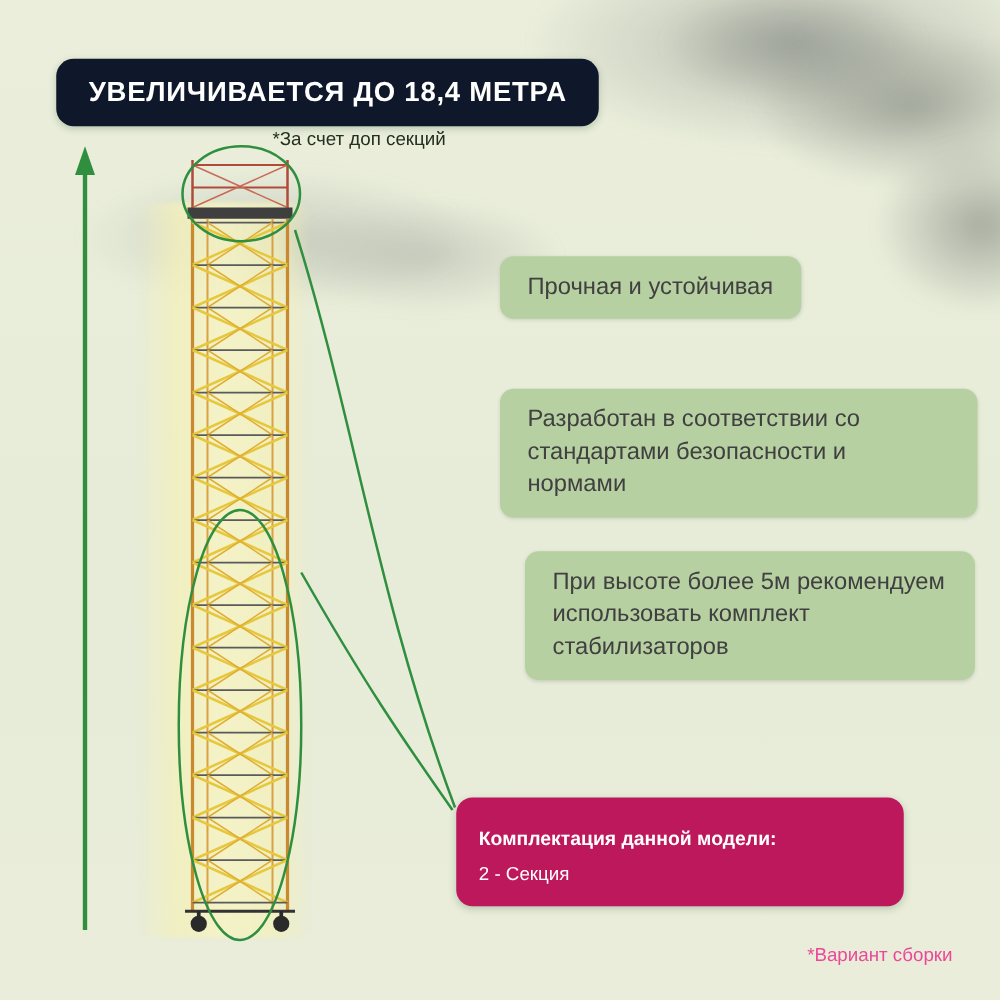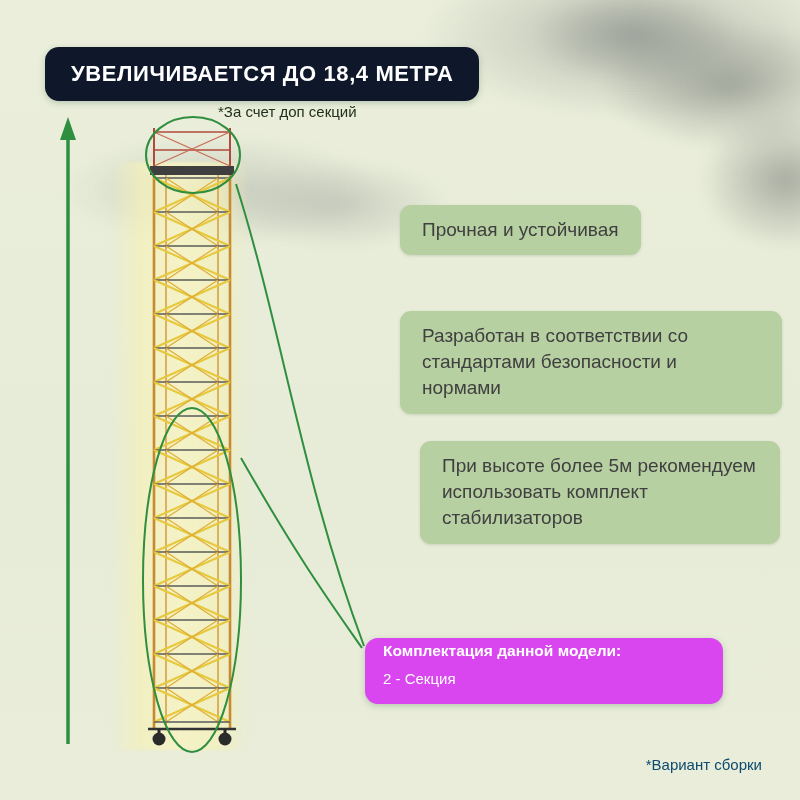--- a/index.html
+++ b/index.html
@@ -39,27 +39,27 @@
   .badge{
     background:#b7d0a2;color:#404040;border-radius:11px;
     padding:12px 22px;font-size:19px;font-weight:500;line-height:1.38;
     box-shadow:0 1px 3px rgba(60,90,60,0.18);
   }
   .badge1{left:400px;top:205px;white-space:nowrap;}
   .badge2{left:400px;top:296px;width:338px;margin-top:15px;}
   .badge3{left:380px;top:441px;width:316px;margin-left:40px;}
   
   .kit{
-    left:365px;top:638px;width:322px;border-radius:13px;background:#d946ef;
-    color:#ffffff;padding:4px 18px 14px 18px;
+    left:365px;top:638px;width:322px;border-radius:13px;background:#be185d;
+    color:#ffffff;padding:25px 18px 14px 18px;
     box-shadow:0 2px 6px rgba(40,90,50,0.25);
   }
   .kit-title{font-size:15.5px;font-weight:700;margin-bottom:7px;}
   .kit-item{font-size:15px;line-height:1.55;font-weight:500;}
-  .footnote{right:38px;top:756px;font-size:15px;color:#0c4a6e;font-weight:500;}
+  .footnote{right:38px;top:756px;font-size:15px;color:#ec4899;font-weight:500;}
 </style>
 </head>
 <body>
 
 <div class="cloud" style="left:420px;top:-50px;width:430px;height:170px;"></div>
 <div class="cloud dark" style="left:600px;top:20px;width:260px;height:130px;"></div>
 <div class="cloud" style="left:530px;top:-15px;width:210px;height:100px;"></div>
 <div class="cloud dark" style="left:700px;top:110px;width:170px;height:140px;"></div>
 <div class="cloud faint" style="left:60px;top:135px;width:320px;height:110px;"></div>
 <div class="cloud faint" style="left:230px;top:160px;width:220px;height:90px;"></div>

